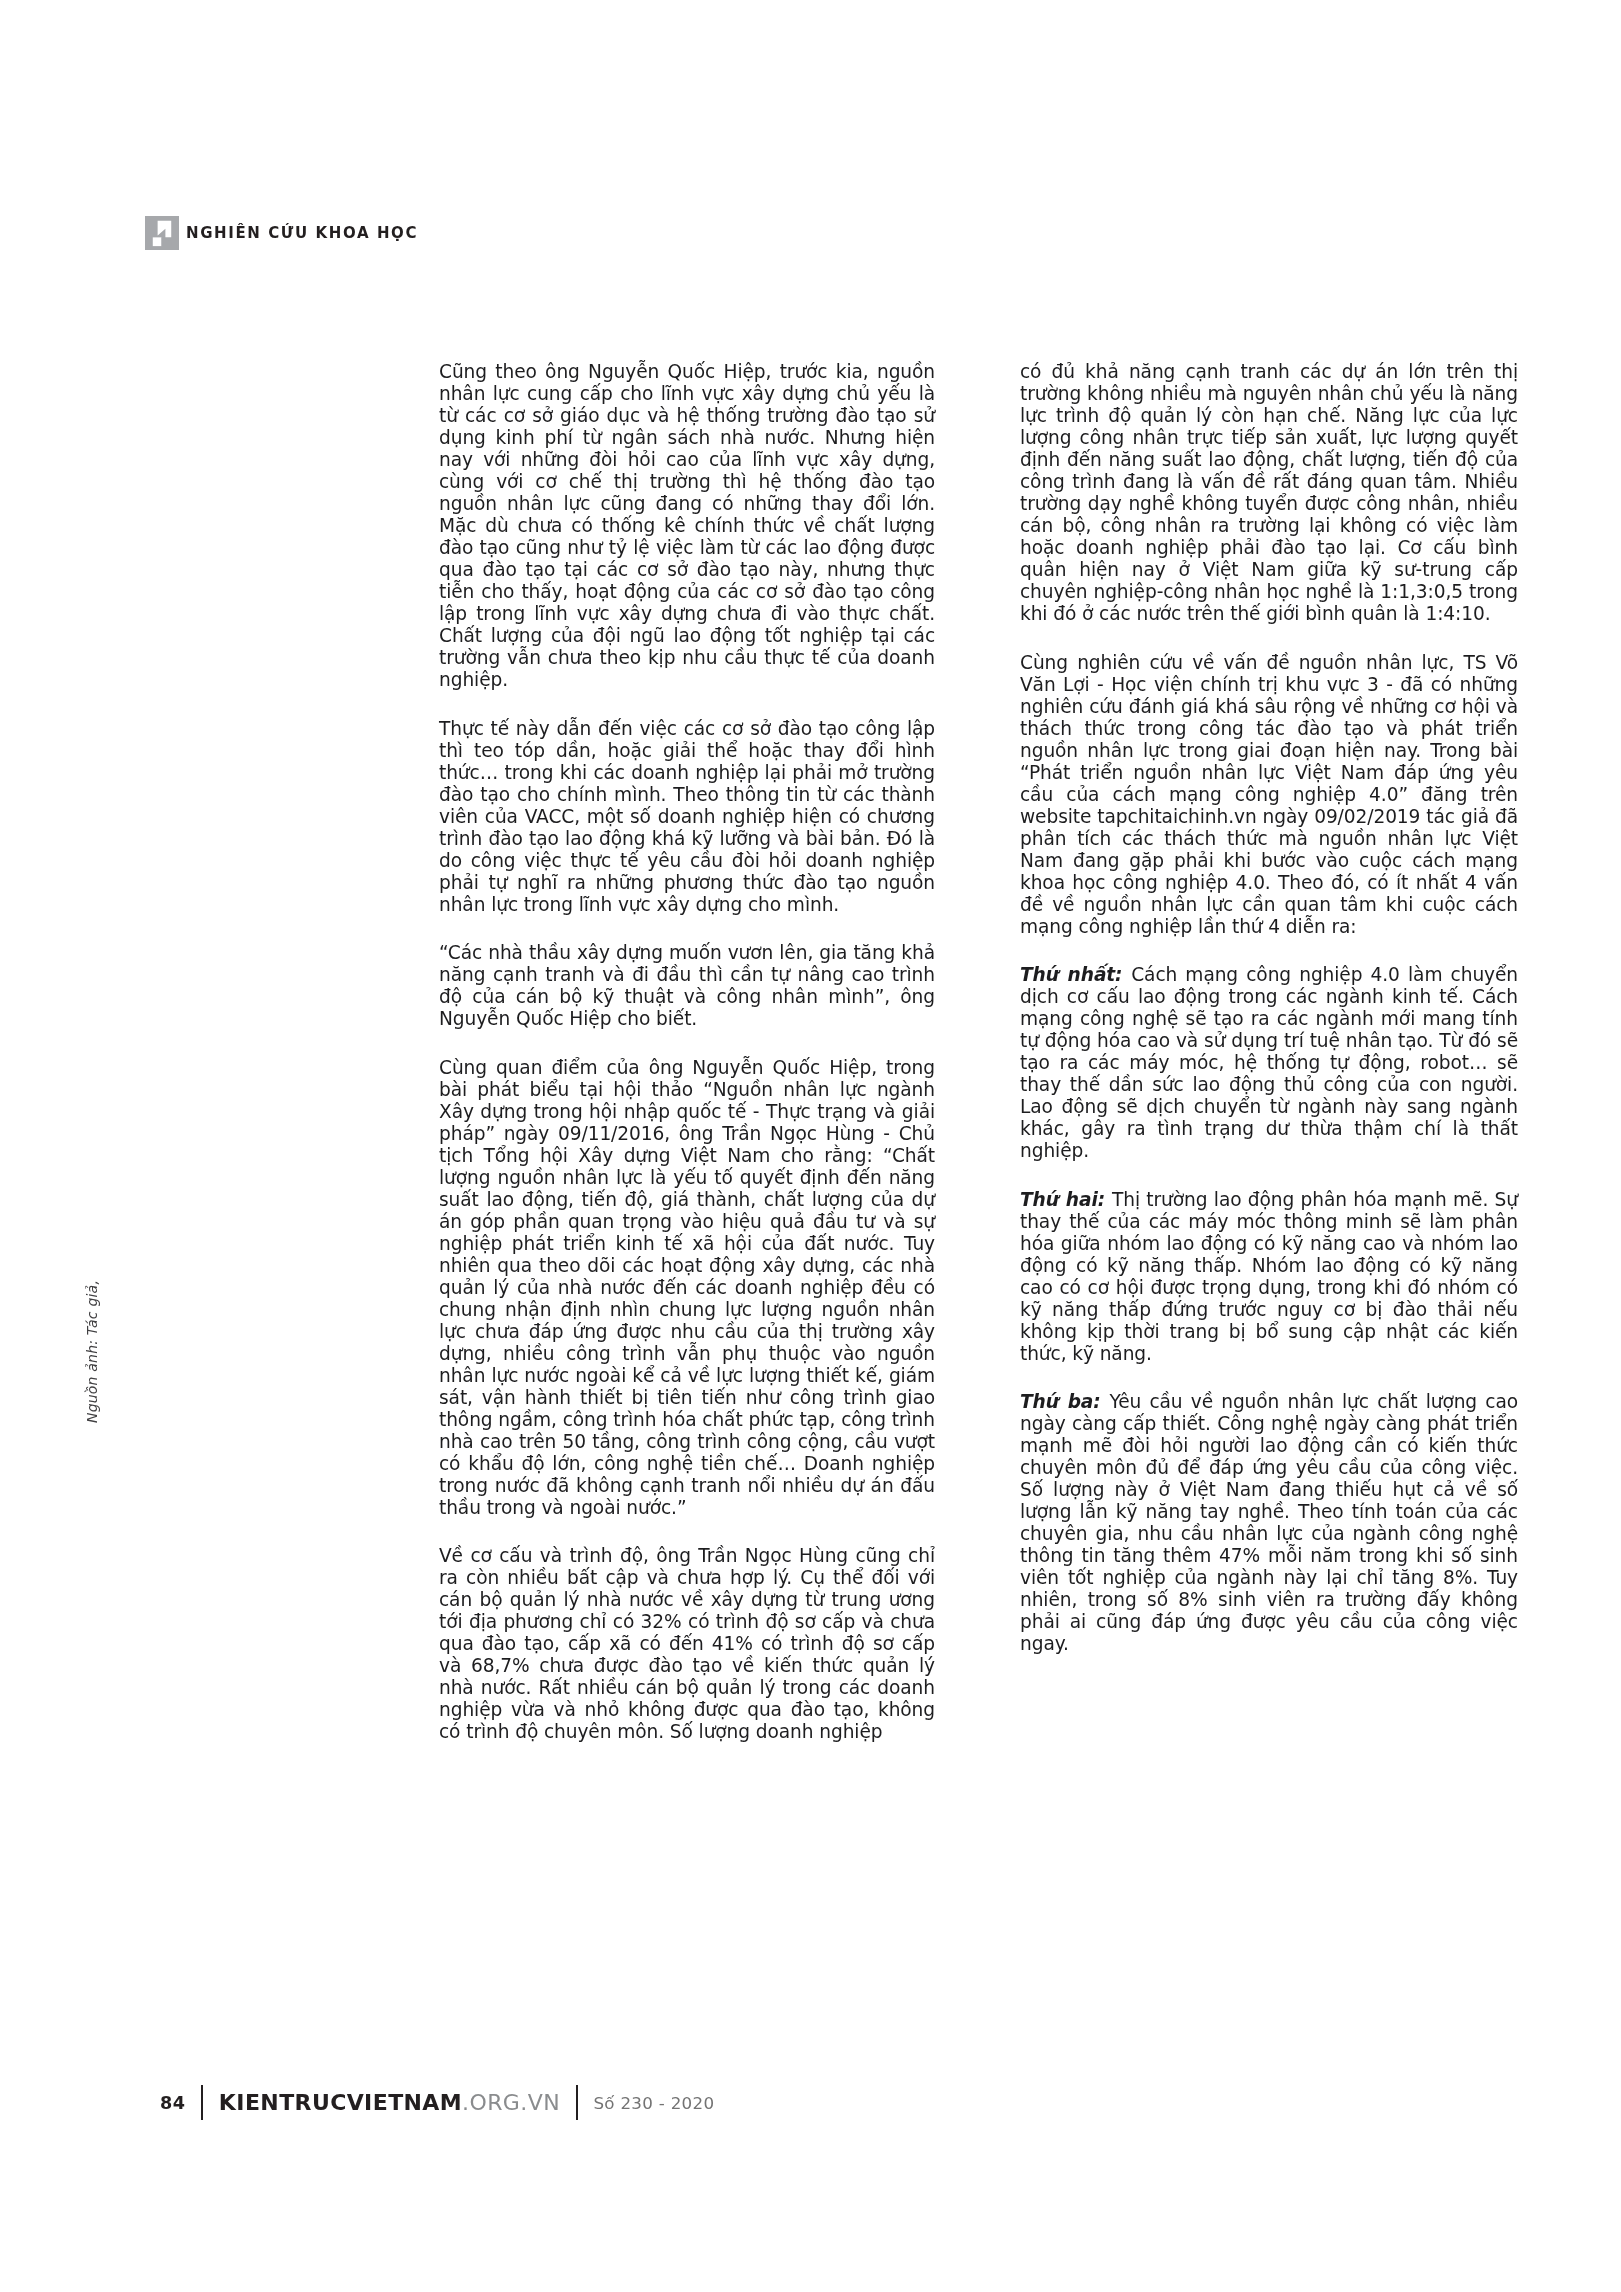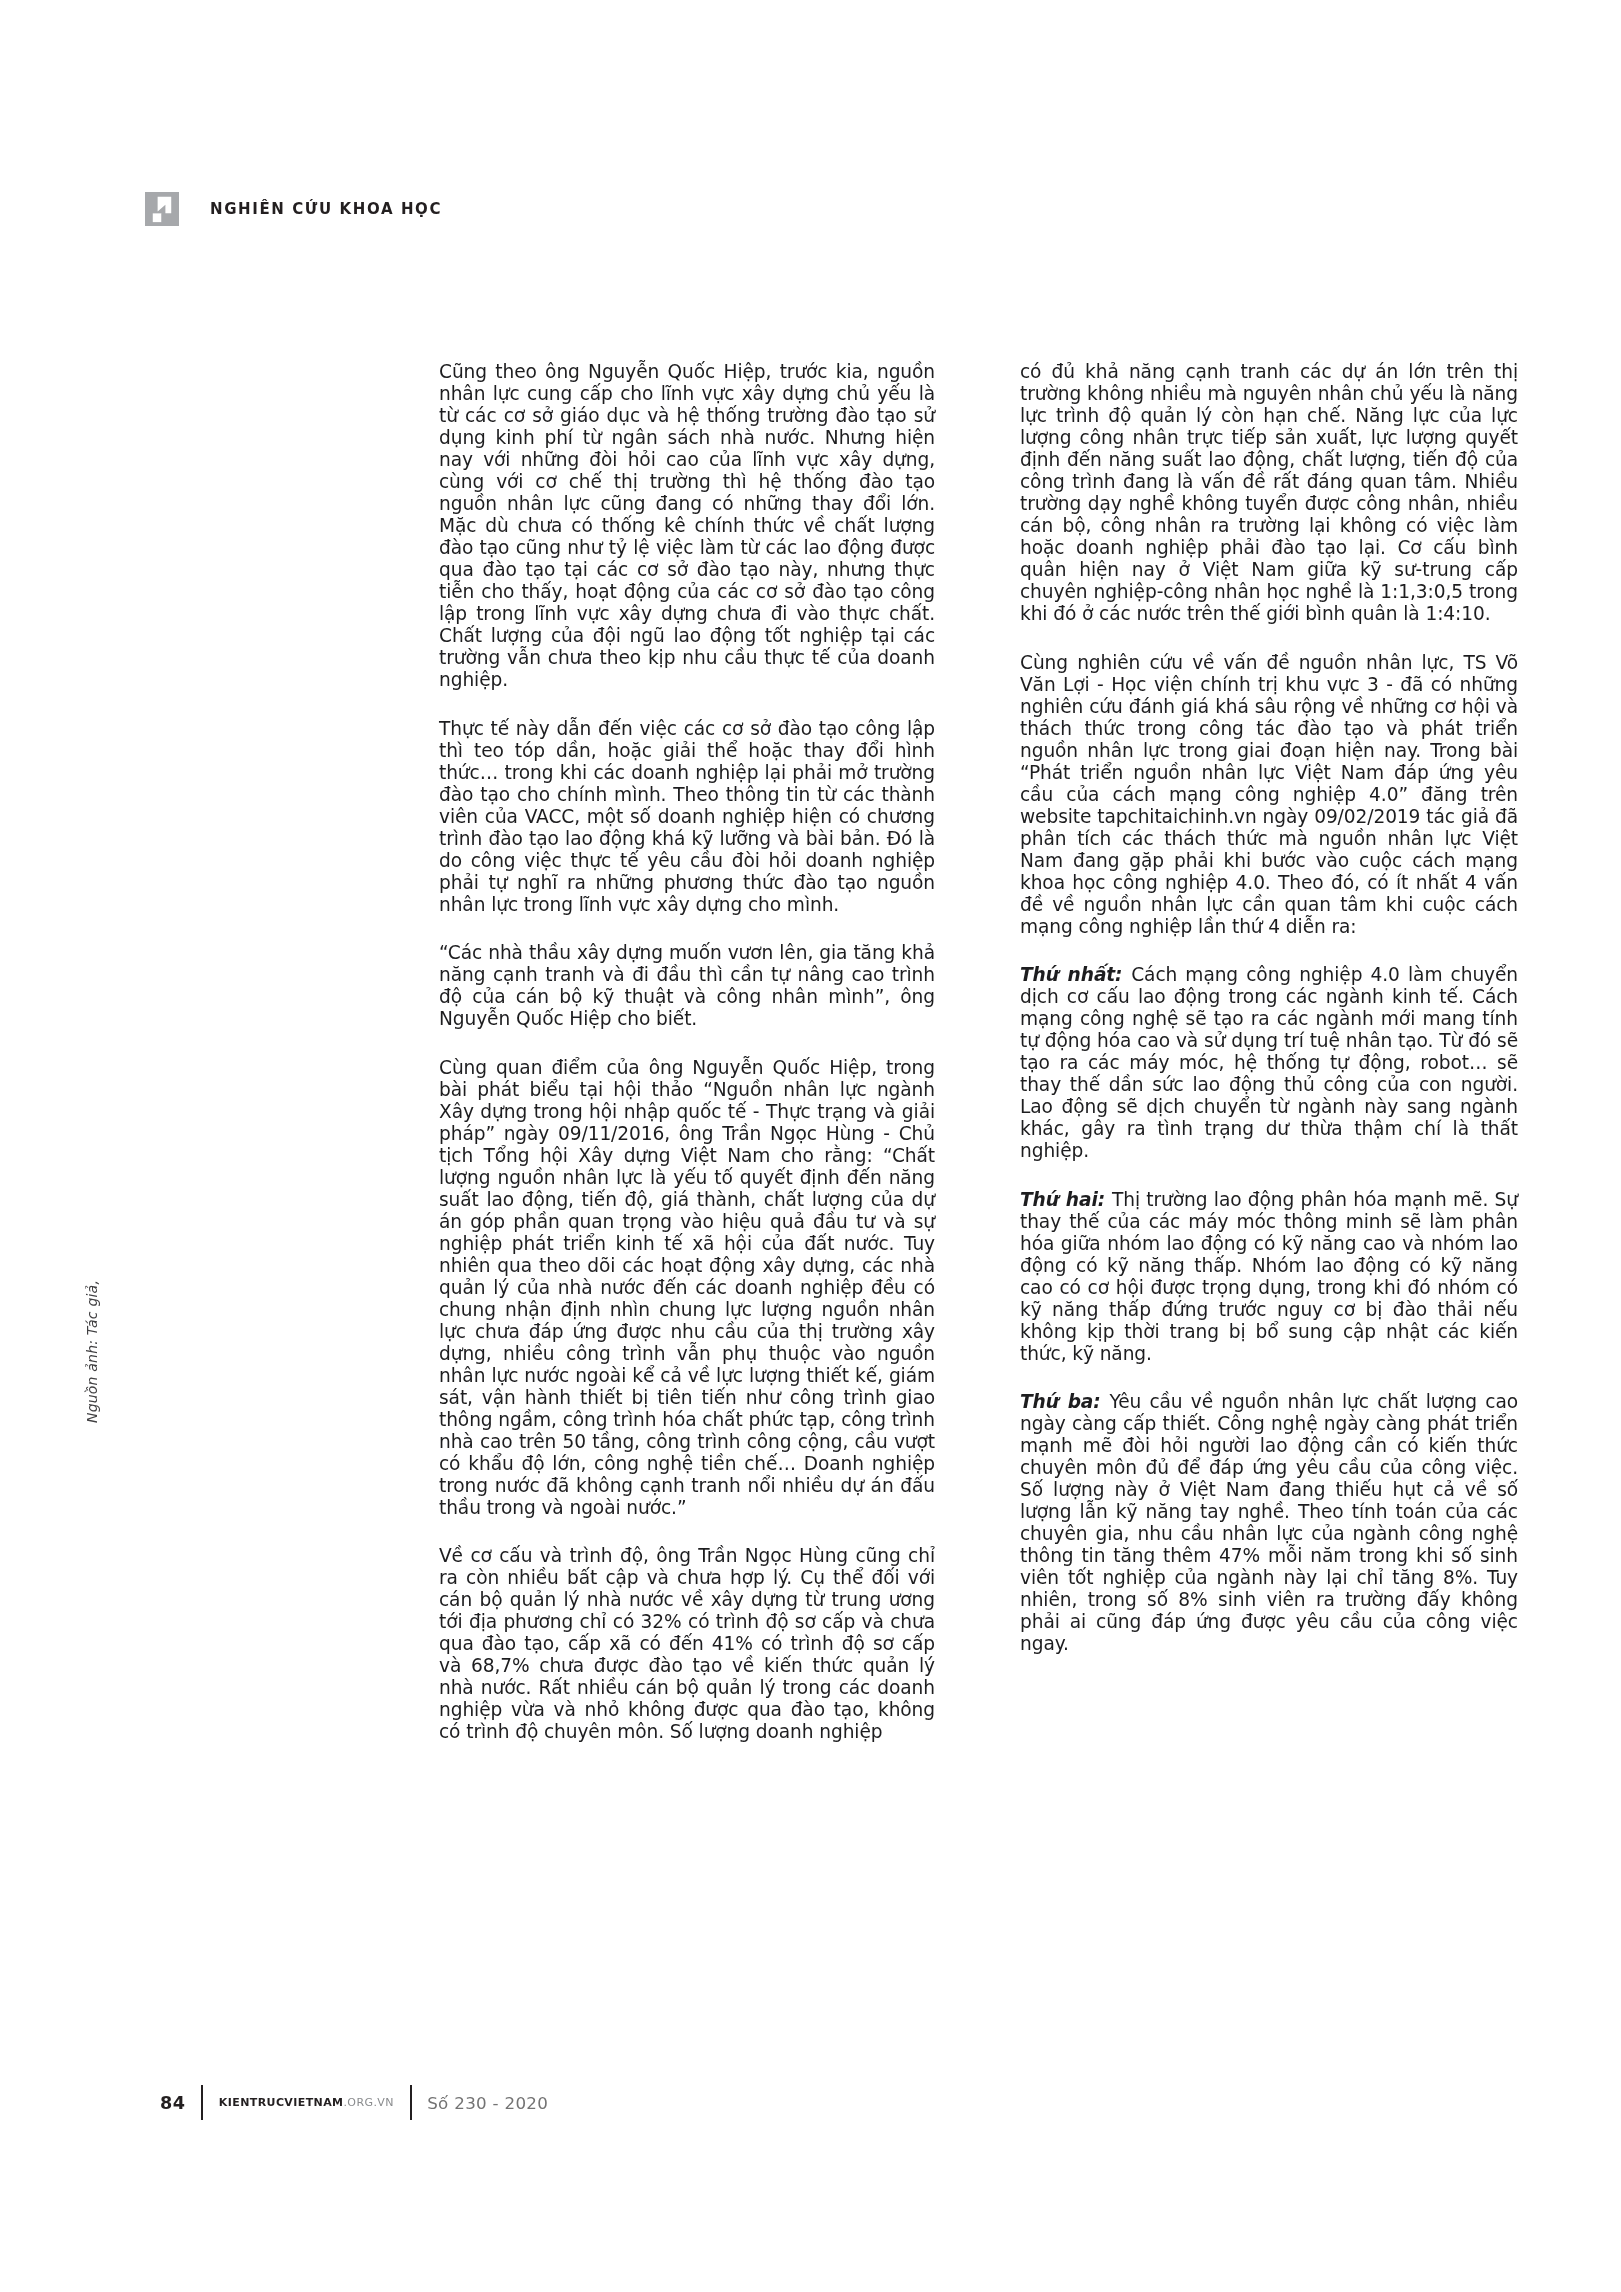--- a/index.html
+++ b/index.html
@@ -5,21 +5,21 @@
   html,body{margin:0;padding:0;background:#e8e8e8;}
   .page{
     position:relative;
     width:1621px;height:2293px;
     background:#ffffff;
     font-family:"DejaVu Sans","Liberation Sans",sans-serif;
     color:#1d1d1f;
     overflow:hidden;
   }
   
-  .header{position:absolute;left:145px;top:192px;display:flex;align-items:center;gap:31px;}
+  .header{position:absolute;left:145px;top:216px;display:flex;align-items:center;gap:7px;}
   .logo-box{width:34px;height:34px;display:block;}
   .section-label{
     font-size:15px;font-weight:bold;letter-spacing:1.6px;color:#231f20;
   }
   
   .col{position:absolute;top:361px;text-align:justify;}
   .col-left{left:439px;width:496px;}
   .col-right{left:1020px;width:498px;}
   .col p{
     margin:0 0 26.5px 0;
@@ -33,21 +33,21 @@
     font-style:italic;font-size:14px;color:#414042;
     white-space:nowrap;letter-spacing:0.2px;
   }
   
   .footer{
     position:absolute;left:160px;top:2084px;
     display:flex;align-items:center;height:37px;
   }
   .page-number{font-size:17.6px;font-weight:bold;color:#231f20;letter-spacing:0.5px;}
   .footer-sep{width:2px;height:35px;background:#231f20;margin:0 15.7px;}
-  .footer-brand{font-size:11px;letter-spacing:0.4px;}
+  .footer-brand{font-size:22px;letter-spacing:0.4px;}
   .brand-bold{font-weight:bold;color:#231f20;}
   .brand-light{font-weight:normal;color:#8a8c8e;}
   .footer-issue{font-size:16.7px;color:#737373;letter-spacing:0.3px;}
 </style>
 </head>
 <body>
 
 <div class="page">
 
   <div class="header">

